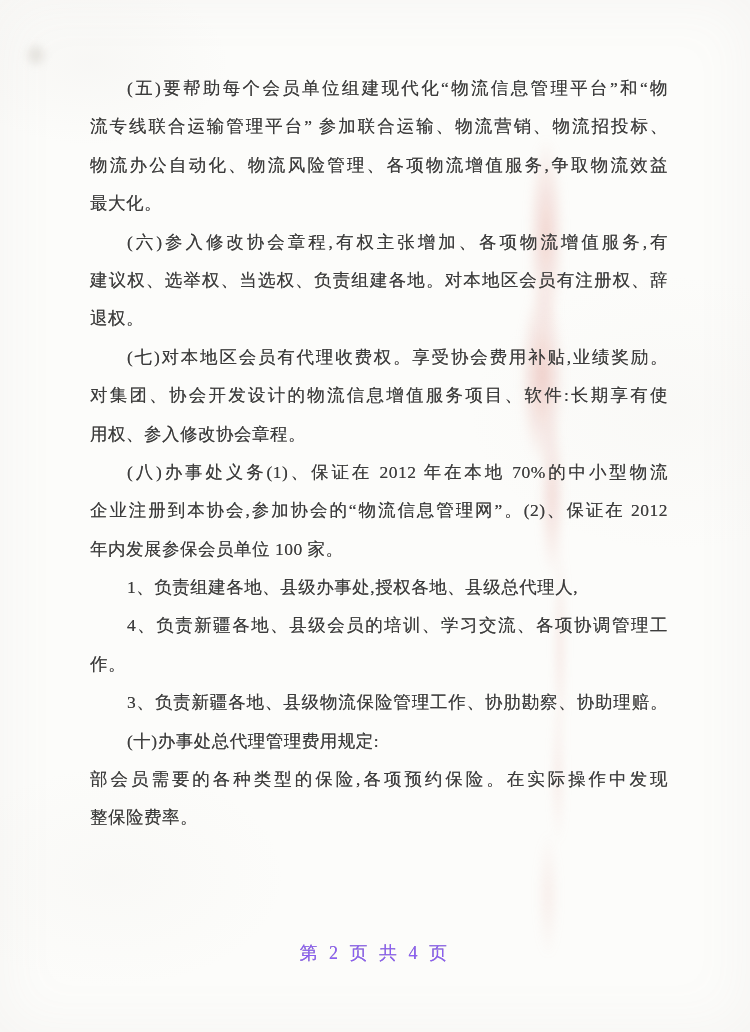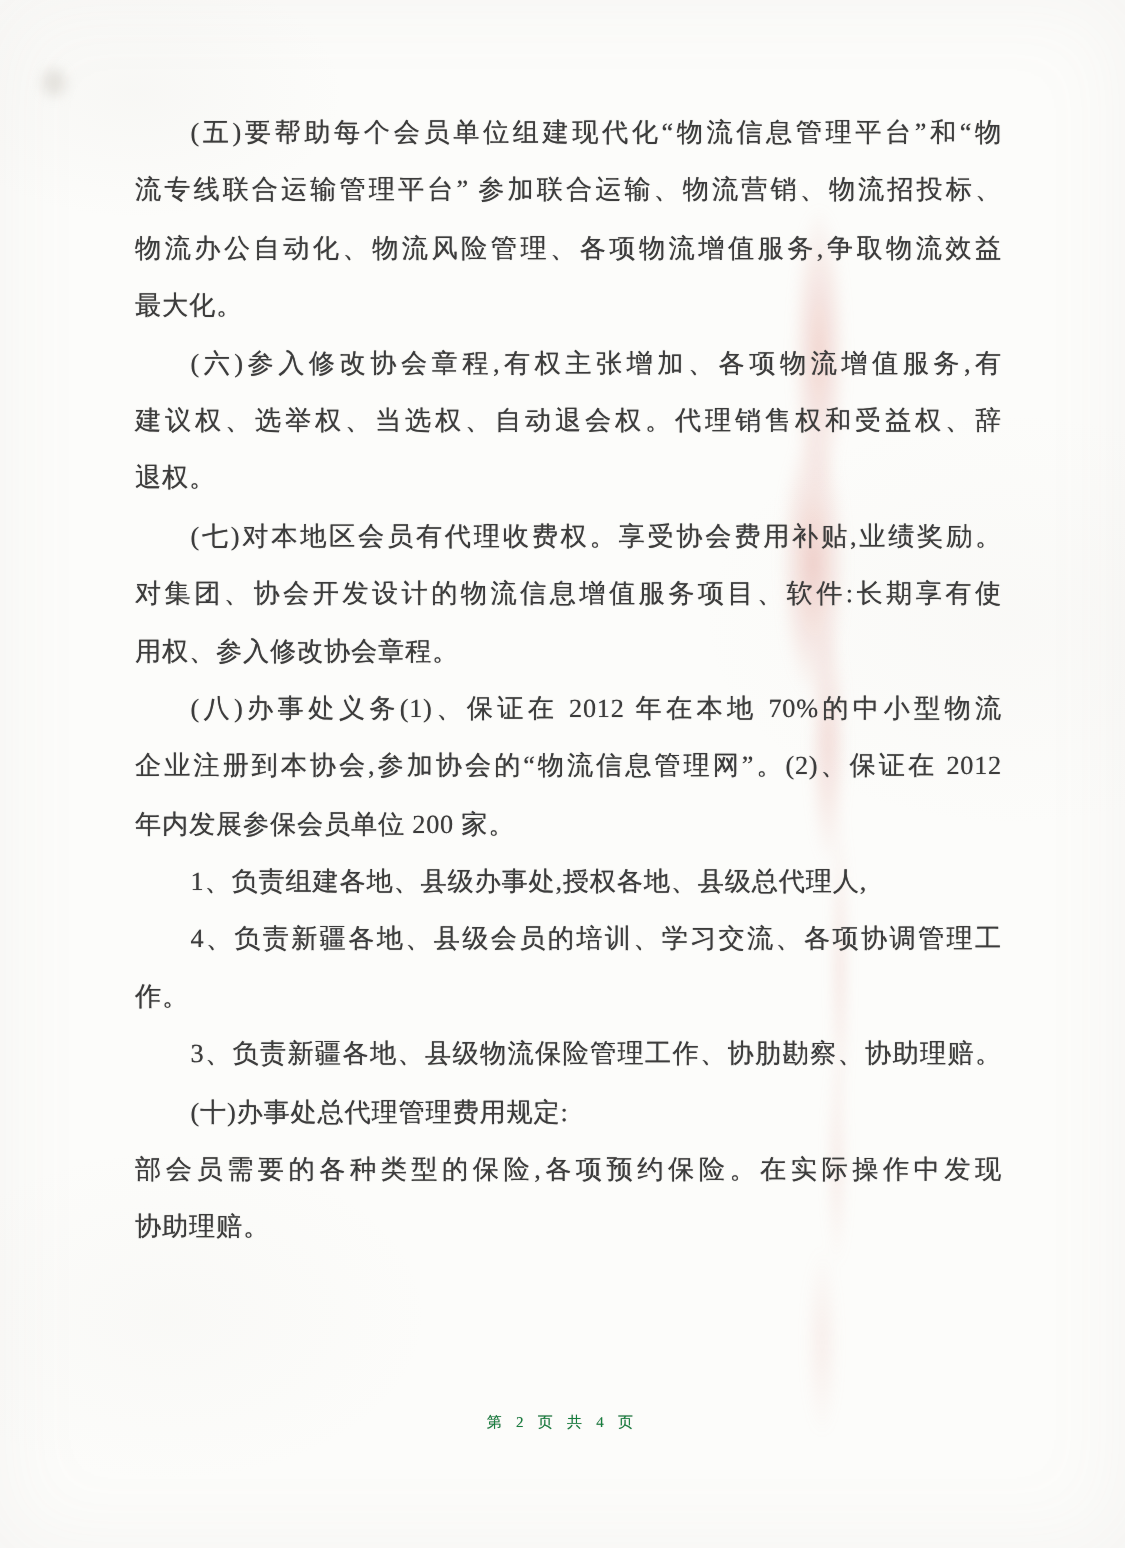--- a/index.html
+++ b/index.html
@@ -83,51 +83,51 @@
   }
   .line.indent-deep {
     text-indent: 52px;
   }
   .footer {
     position: absolute;
     left: 0;
     right: 0;
     top: 941px;
     text-align: center;
-    font-size: 10px;
-    color: #15803d;
+    font-size: 18px;
+    color: #8b5cf6;
     letter-spacing: 3.5px;
     text-shadow: 0 0 0.5px rgba(90,88,86,0.6);
   }
 </style>
 </head>
 <body>
 
 <div class="page">
   <div class="scan-noise"></div>
   <div class="smudge-topleft"></div>
   <div class="pink-streak"></div>
 
   <div class="text-block">
       <div class="line indent full">(五)要帮助每个会员单位组建现代化“物流信息管理平台”和“物</div>
       <div class="line full">流专线联合运输管理平台” 参加联合运输、物流营销、物流招投标、</div>
       <div class="line full">物流办公自动化、物流风险管理、各项物流增值服务,争取物流效益</div>
       <div class="line">最大化。</div>
       <div class="line indent full">(六)参入修改协会章程,有权主张增加、各项物流增值服务,有</div>
-      <div class="line full">建议权、选举权、当选权、自动退会权。代理销售权和受益权、辞</div>
+      <div class="line full">建议权、选举权、当选权、负责组建各地。对本地区会员有注册权、辞</div>
       <div class="line">退权。</div>
       <div class="line indent full">(七)对本地区会员有代理收费权。享受协会费用补贴,业绩奖励。</div>
       <div class="line full">对集团、协会开发设计的物流信息增值服务项目、软件:长期享有使</div>
       <div class="line">用权、参入修改协会章程。</div>
       <div class="line indent full">(八)办事处义务(1)、保证在 2012 年在本地 70%的中小型物流</div>
       <div class="line full">企业注册到本协会,参加协会的“物流信息管理网”。(2)、保证在 2012</div>
-      <div class="line">年内发展参保会员单位 200 家。</div>
+      <div class="line">年内发展参保会员单位 100 家。</div>
       <div class="line indent">1、负责组建各地、县级办事处,授权各地、县级总代理人,</div>
       <div class="line indent full">4、负责新疆各地、县级会员的培训、学习交流、各项协调管理工</div>
       <div class="line">作。</div>
       <div class="line indent full">3、负责新疆各地、县级物流保险管理工作、协肋勘察、协助理赔。</div>
       <div class="line indent">(十)办事处总代理管理费用规定:</div>
       <div class="line full">部会员需要的各种类型的保险,各项预约保险。在实际操作中发现</div>
-      <div class="line">协助理赔。</div>
+      <div class="line">整保险费率。</div>
     </div>
 
   <div class="footer">第 2 页 共 4 页</div>
 </div>
 
 </body></html>

